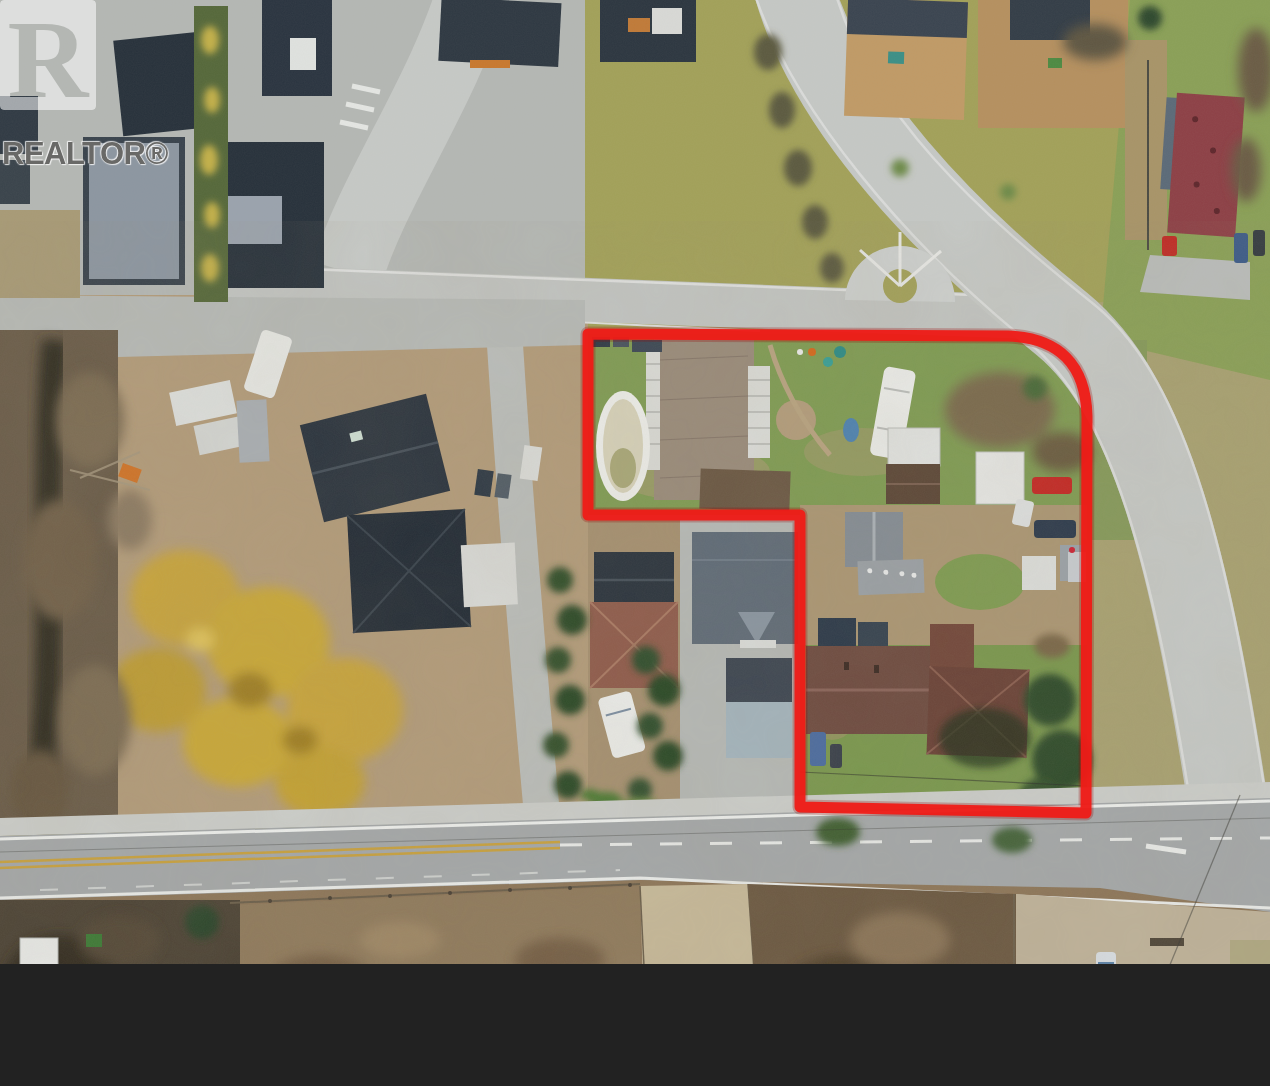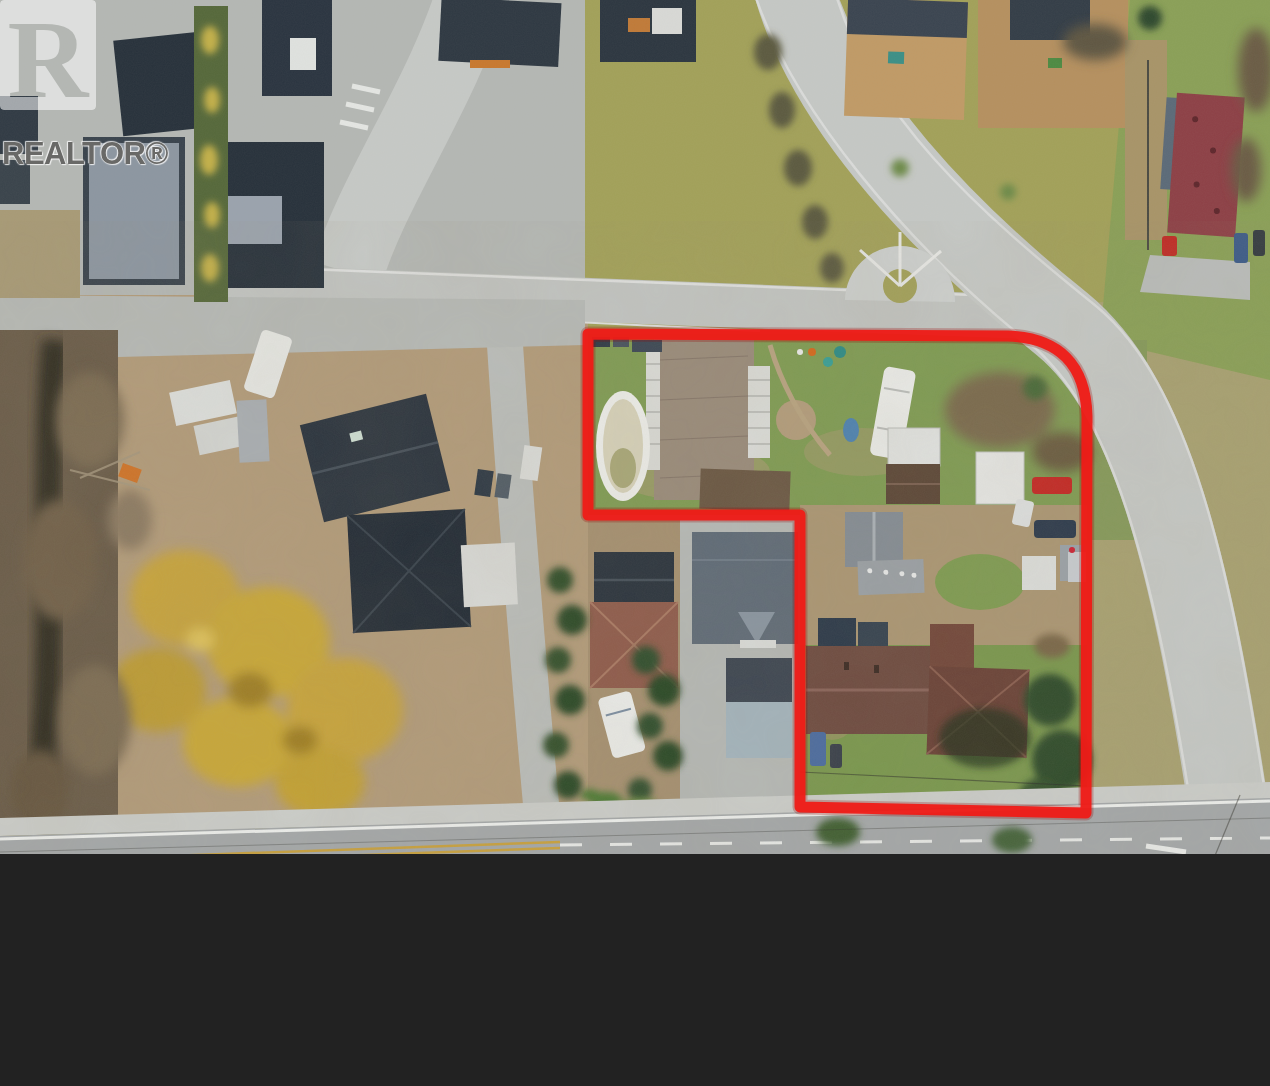--- a/index.html
+++ b/index.html
@@ -1,16 +1,16 @@
 <!DOCTYPE html>
 <html><head>
 <meta charset="utf-8">
 <style>
   html,body{margin:0;padding:0;background:#222;}
-  .stage{position:relative;width:1270px;height:854px;overflow:hidden;
+  .stage{position:relative;width:1270px;height:964px;overflow:hidden;
          font-family:"Liberation Sans",sans-serif;background:#a8a171;}
   .stage svg{position:absolute;left:0;top:0;}
   .watermark{position:absolute;left:0;top:0;width:200px;pointer-events:none;}
   .wm-logo{position:absolute;left:21px;top:18px;}
   .wm-text{position:absolute;left:2px;top:136px;width:200px;
            font-size:31px;font-weight:bold;letter-spacing:-.5px;
            color:rgba(72,72,70,.82);
            text-shadow:0 0 1px #fff,0 0 2px rgba(255,255,255,.9),1px 1px 1px rgba(255,255,255,.7),-1px -1px 1px rgba(255,255,255,.7);}
 </style>
 </head>

